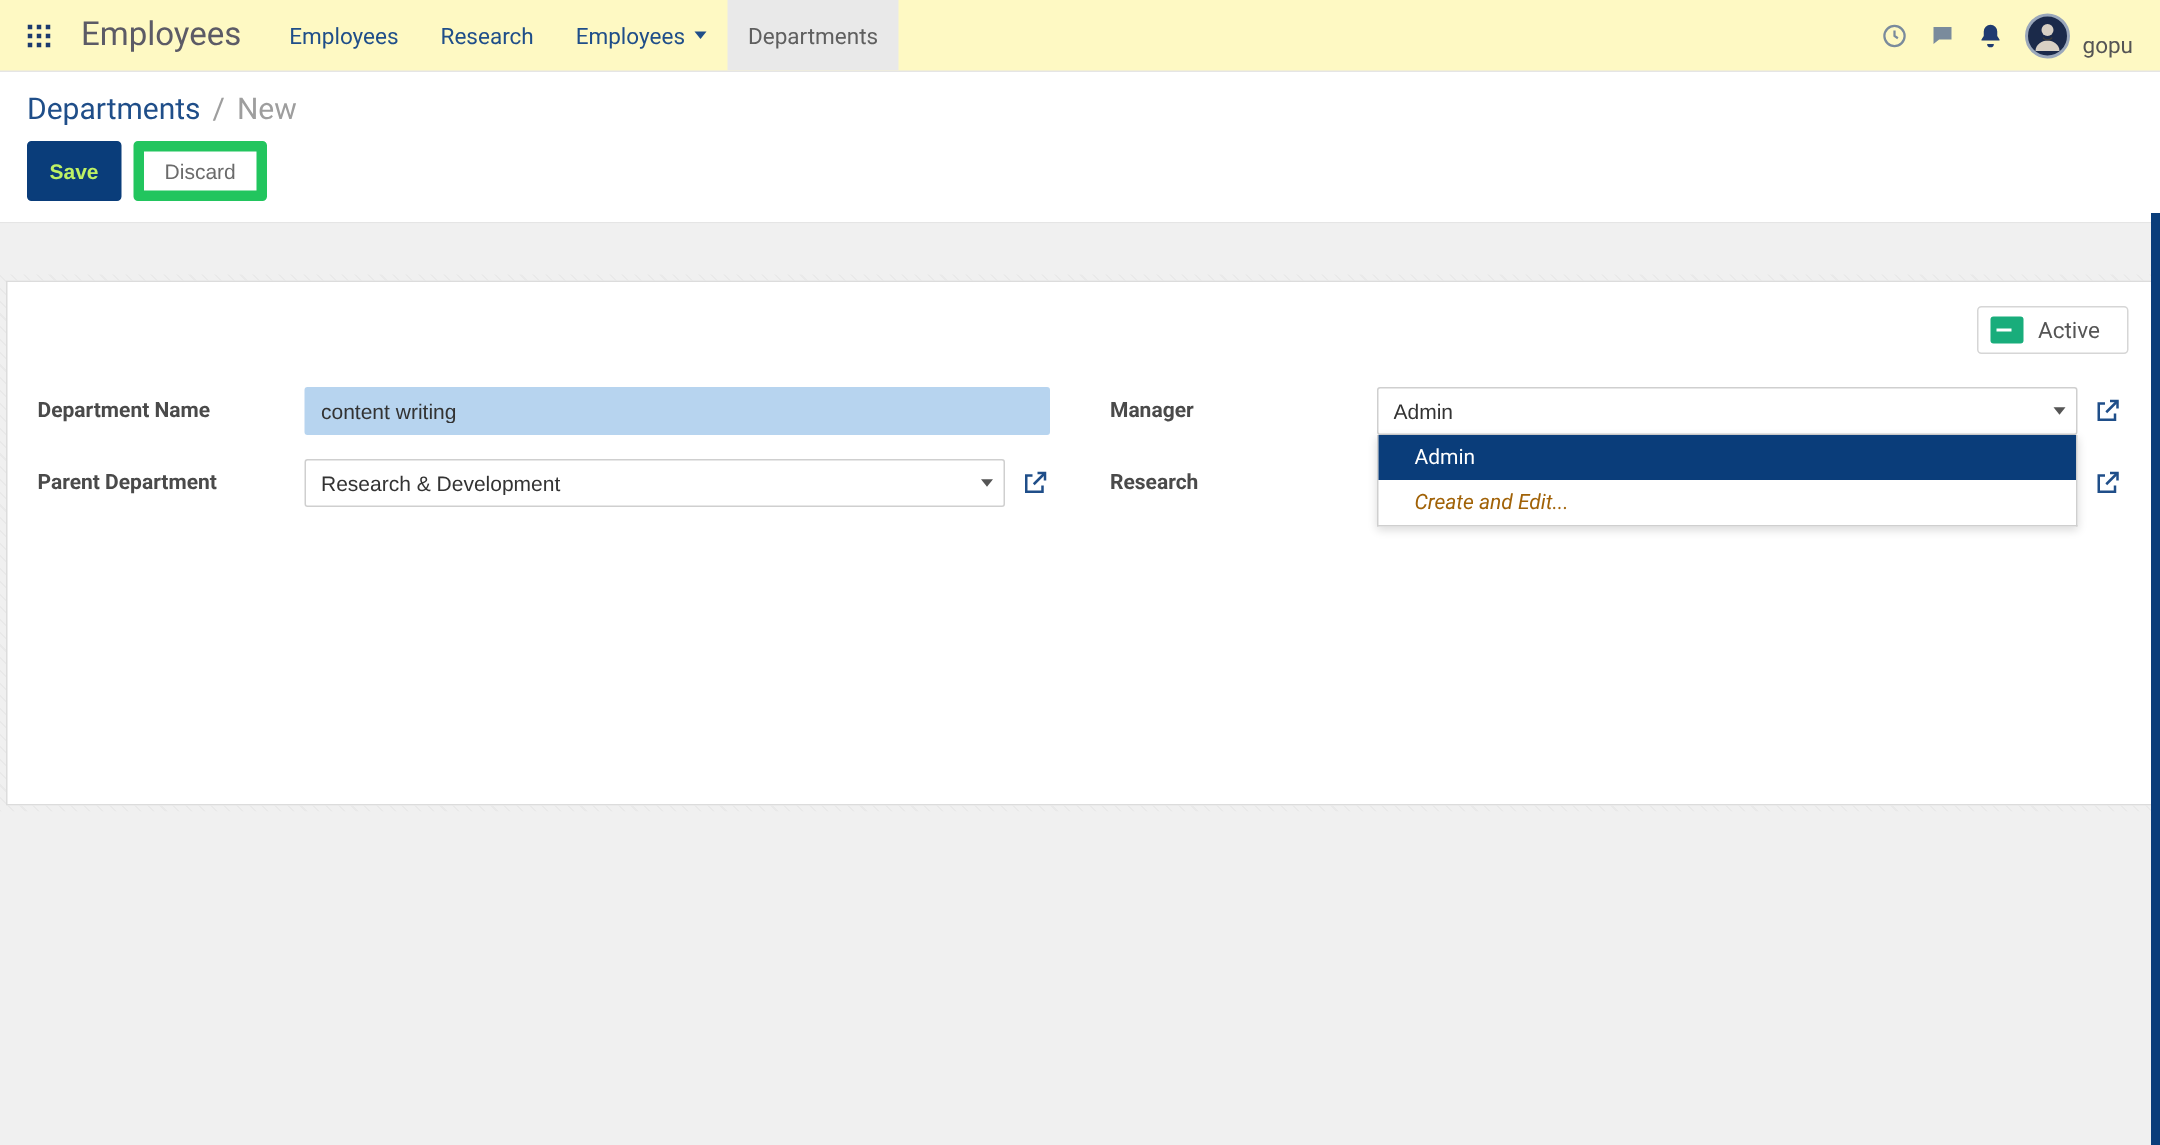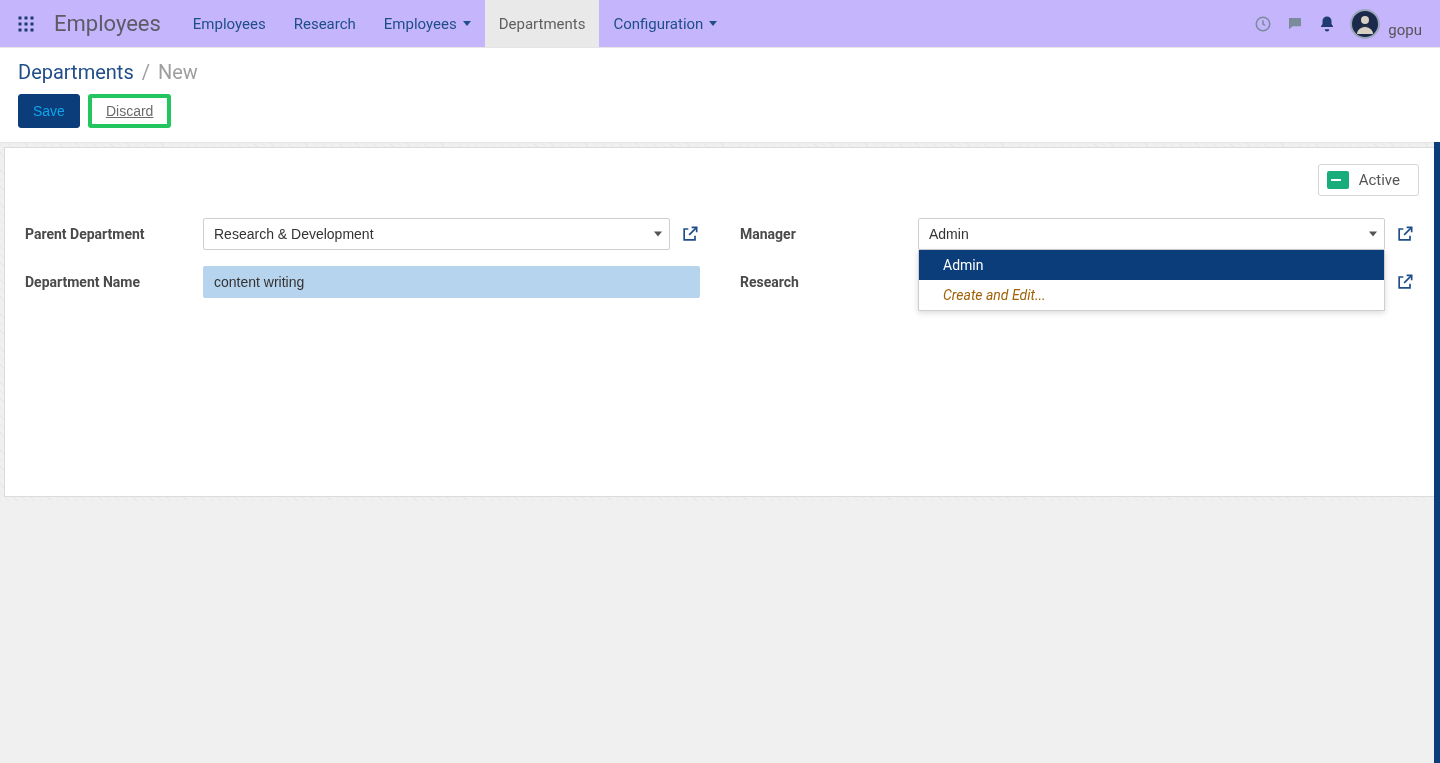--- a/index.html
+++ b/index.html
@@ -7,21 +7,21 @@
       font-family: -apple-system, BlinkMacSystemFont, "Segoe UI", Roboto, "Helvetica Neue", Arial, sans-serif;
       font-size: 14px;
       color: #4c4c4c;
       background: #f0f0f0;
     }
 
     
     .navbar {
       display: flex;
       align-items: center;
-      background: #c4b5fd;
+      background: #fef9c3;
       border-bottom: 1px solid #e5e5e5;
       height: 48px;
       padding: 0 8px;
     }
     .apps-icon {
       width: 36px;
       display: flex;
       align-items: center;
       justify-content: center;
       cursor: pointer;
@@ -83,27 +83,28 @@
     .breadcrumb-sep { color: #9e9e9e; }
     .breadcrumb-current { color: #9e9e9e; text-align: center; }
     .btn-row { display: flex; gap: 8px; }
     .btn {
       padding: 5px 14px;
       font-size: 14px;
       border-radius: 3px;
       cursor: pointer;
       border: 1px solid transparent;
     }
-    .btn-primary { background: #0a3d7a; color: #0ea5e9; border-color:#0a3d7a; font-weight:400; }
-    .btn-secondary { background: #fff; color: #6b6b6b; border: 4px solid #22c55e; text-decoration: underline; }
+    .btn-primary { background: #0a3d7a; color: #bef264; border-color:#0a3d7a; font-weight:700; }
+    .btn-secondary { background: #fff; color: #6b6b6b; border: 7px solid #22c55e; }
 
     
     .sheet-wrap {
       padding: 4px;
       background: repeating-linear-gradient(45deg,#e9e9e9,#e9e9e9 1px,#f0f0f0 1px,#f0f0f0 6px);
+      margin-top: 34px;
     }
     .sheet {
       background: #fff;
       border: 1px solid #dcdcdc;
       padding: 26px 20px 150px;
       min-height: 350px;
       position: relative;
     }
 
     .status-box {
@@ -224,24 +225,20 @@
     </div>
     <div class="nav-item">
       <span>Research</span>
     </div>
     <div class="nav-item">
       <span>Employees</span>
       <span class="nav-caret"></span>
     </div>
     <div class="nav-item active">
       <span>Departments</span>
-    </div>
-    <div class="nav-item">
-      <span>Configuration</span>
-      <span class="nav-caret"></span>
     </div>
   </div>
   <div class="nav-spacer"></div>
   <div class="systray">
     <span class="systray-icon">
       <svg viewBox="0 0 24 24">
           <circle cx="12" cy="12" r="9" fill="none" stroke="currentColor" stroke-width="2"></circle>
           <path d="M12 7v5l3 2" fill="none" stroke="currentColor" stroke-width="2"></path>
         </svg>
     </span>
@@ -285,39 +282,39 @@
 
     <div class="status-box">
       <span class="status-glyph"></span>
       <span class="status-text">Active</span>
     </div>
 
     <div class="form-grid">
 
       <div>
         <div class="form-row">
+          <div class="form-label">Department Name</div>
+          <div class="form-field">
+            <input class="text-input" value="content writing" style="">
+          </div>
+        </div>
+        <div class="form-row">
           <div class="form-label">Parent Department</div>
           <div class="form-field">
             <div class="m2o-wrap">
               <input class="m2o-input" value="Research &amp; Development" style="">
               <span class="m2o-caret"></span>
             </div>
             <span class="external-link">
               <svg viewBox="0 0 24 24">
                   <path d="M14 4h6v6"></path>
                   <path d="M20 4l-9 9"></path>
                   <path d="M18 14v5H5V6h5"></path>
                 </svg>
             </span>
-          </div>
-        </div>
-        <div class="form-row">
-          <div class="form-label">Department Name</div>
-          <div class="form-field">
-            <input class="text-input" value="content writing" style="">
           </div>
         </div>
       </div>
 
       <div>
         <div class="form-row">
           <div class="form-label">Manager</div>
           <div class="form-field">
             <div class="m2o-wrap">
               <input class="m2o-input" value="Admin" style="">

